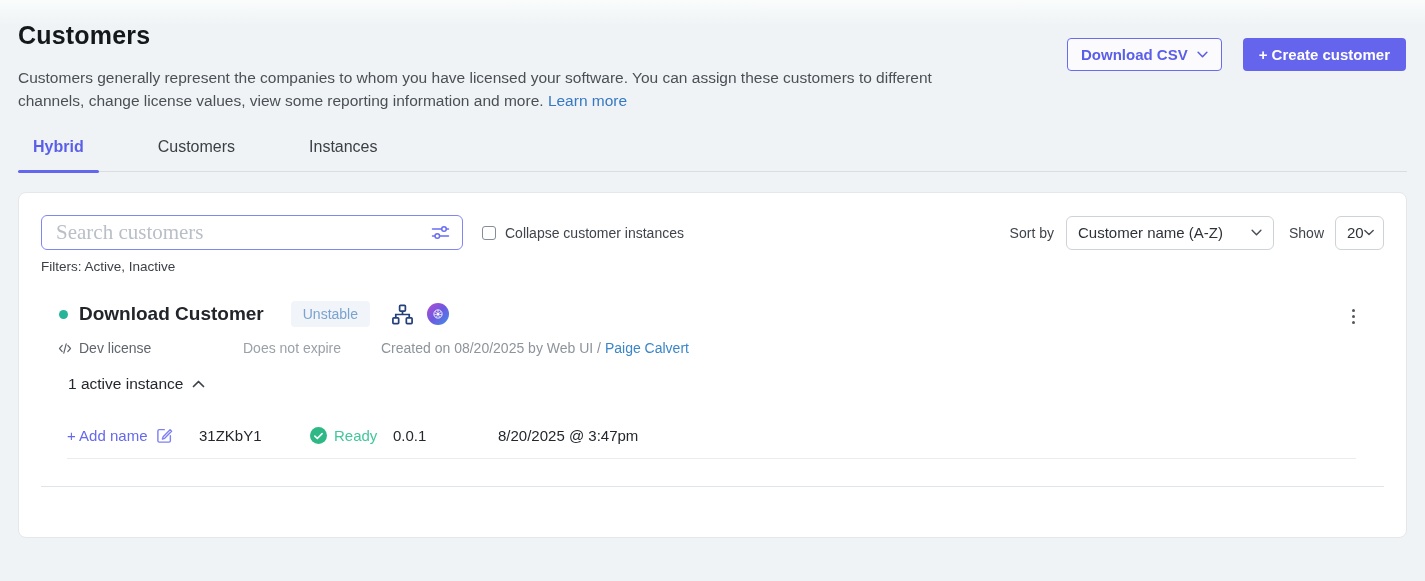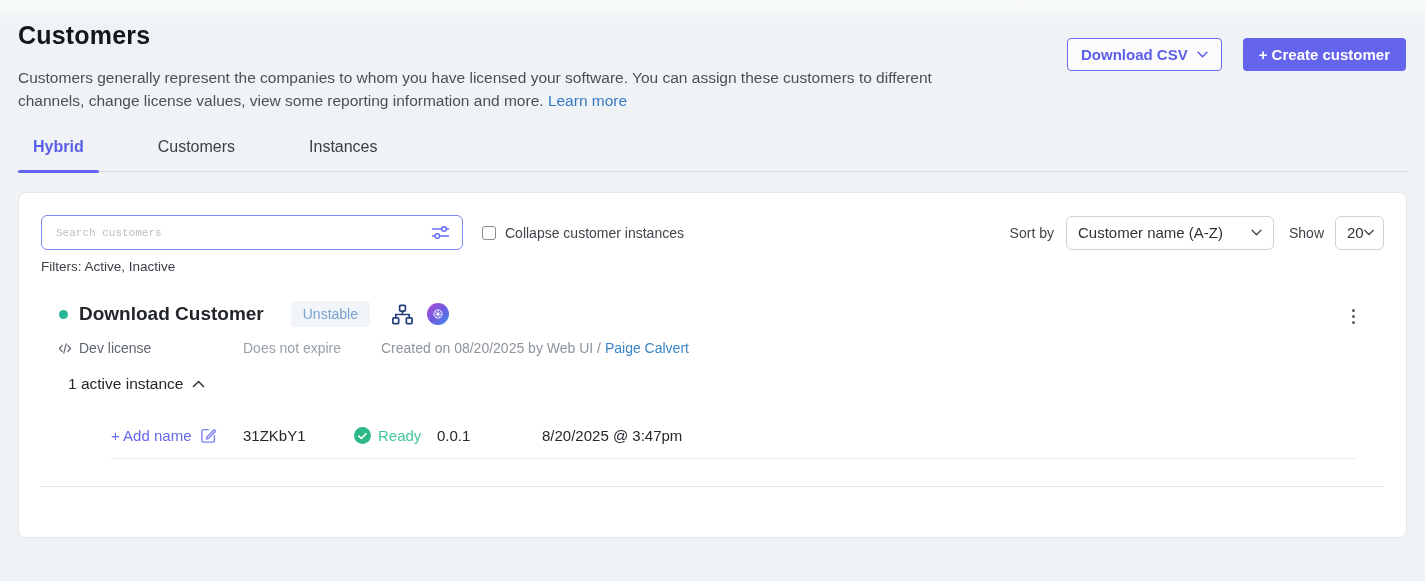--- a/index.html
+++ b/index.html
@@ -21,21 +21,21 @@
   .btn-create { background:#6465ec; border:none; color:#ffffff; padding:0 16px; gap:7px; }
   
   .tabs { display:flex; gap:44px; margin:26px 18px 0; border-bottom:1px solid #d9dde0; }
   .tab { padding:0 15px 15px; font-size:16px; color:#3b4046; cursor:pointer; position:relative; }
   .tab.active { color:#5a5fe8; font-weight:700; }
   .tab.active::after { content:""; position:absolute; left:0; right:0; bottom:-2px; height:3px; background:#6366ee; border-radius:2px; }
   
   .card { margin:20px 18px 0; background:#fff; border:1px solid #e5e8eb; border-radius:8px; height:346px; position:relative; }
   .toolbar { display:flex; align-items:center; padding:22px 22px 0; }
   .search-box { width:422px; height:35px; border:1px solid #8286f2; border-radius:6px; background:#fff; display:flex; align-items:center; padding:0 12px; }
-  .search-box input { border:none; outline:none; flex:1; font-size:11px; font-family:Liberation Mono, monospace; color:#333; background:transparent; }
+  .search-box input { border:none; outline:none; flex:1; font-size:21px; font-family:Liberation Serif, serif; color:#333; background:transparent; }
   .search-box input::placeholder { color:#b9bfc6; }
   .checkbox-group { margin-left:19px; display:flex; align-items:center; gap:9px; font-size:14px; color:#3f444b; }
   .checkbox { width:14px; height:14px; border:1px solid #878d94; border-radius:3px; background:#fff; cursor:pointer; }
   .right-controls { margin-left:auto; display:flex; align-items:center; font-size:14px; color:#3f444b; }
   .select-box { border:1px solid #ced3d8; border-radius:6px; height:34px; background:#fff; display:flex; align-items:center; justify-content:space-between; padding:0 11px; font-size:15px; color:#2e3339; cursor:pointer; }
   .select-sort { width:208px; margin:0 15px 0 12px; }
   .select-show { width:49px; margin-left:11px; }
   .filters-summary { margin:9px 0 0 22px; font-size:13.5px; color:#3c4147; }
   
   .customer-header { display:flex; align-items:center; margin-top:27px; padding-left:40px; position:relative; height:26px; }
@@ -49,21 +49,21 @@
   .license-row { display:flex; align-items:center; margin:13px 0 0; padding-left:39px; font-size:14px; }
   .lic-type { width:185px; display:flex; align-items:center; gap:7px; color:#5f656c; }
   .lic-expiry { width:138px; color:#9aa1a8; }
   .lic-created { color:#8d949b; }
   .lic-created a { color:#3a86c8; text-decoration:none; cursor:pointer; }
   .instances-toggle { margin:19px 0 0; padding-left:49px; display:flex; align-items:center; gap:9px; font-size:15.5px; color:#24282d; cursor:pointer; width:fit-content; }
   
   .itable { margin:21px 50px 0 48px; }
   .trow { display:grid; grid-template-columns:132px 98px 96px 105px 1fr; align-items:center; }
   .thead { font-weight:700; font-size:15px; color:#1e2227; padding-bottom:12px; border-bottom:1px solid #d7dbdf; }
-  .tdata { padding:13px 0 14px; border-bottom:1px solid #eaecef; font-size:15px; color:#24282d;margin-left:44px; }
+  .tdata { padding:13px 0 14px; border-bottom:1px solid #eaecef; font-size:15px; color:#24282d; }
   .add-name { display:flex; align-items:center; gap:9px; color:#6569eb; cursor:pointer; width:fit-content; }
   .status-cell { display:flex; align-items:center; gap:7px; color:#42c79b;padding-left:13px; }
   .check-circle { width:17px; height:17px; border-radius:50%; background:#2eb886; display:flex; align-items:center; justify-content:center; }
   .customer-divider { margin:27px 22px 0; border-top:1px solid #e0e4e7; }
 </style>
 </head>
 <body>
 
 <div class="page-header">
   <h1 class="page-title">Customers</h1>

